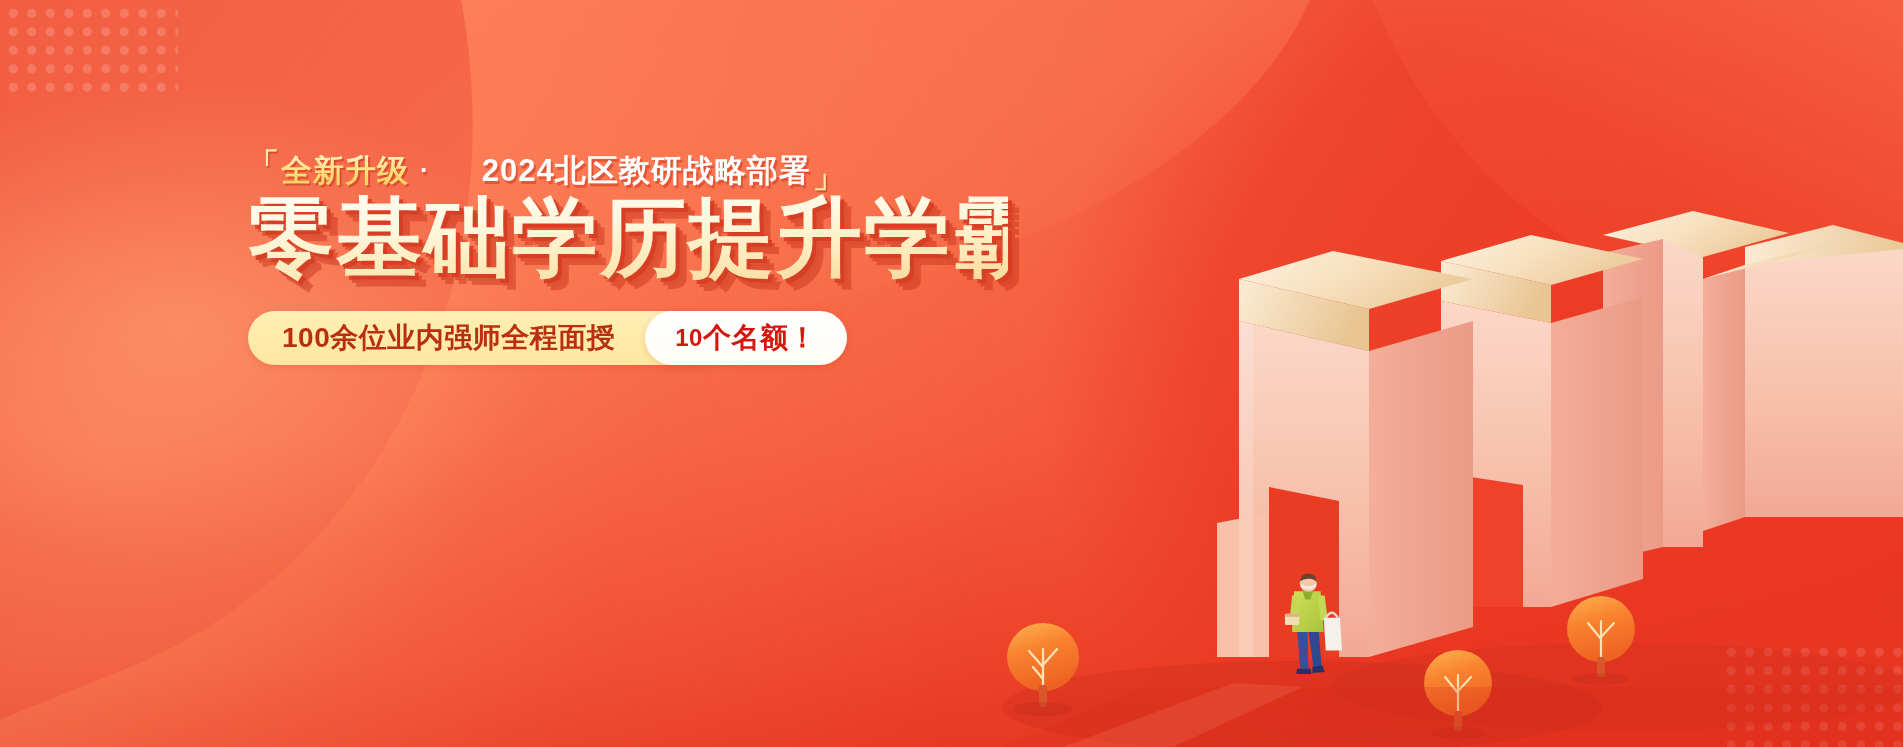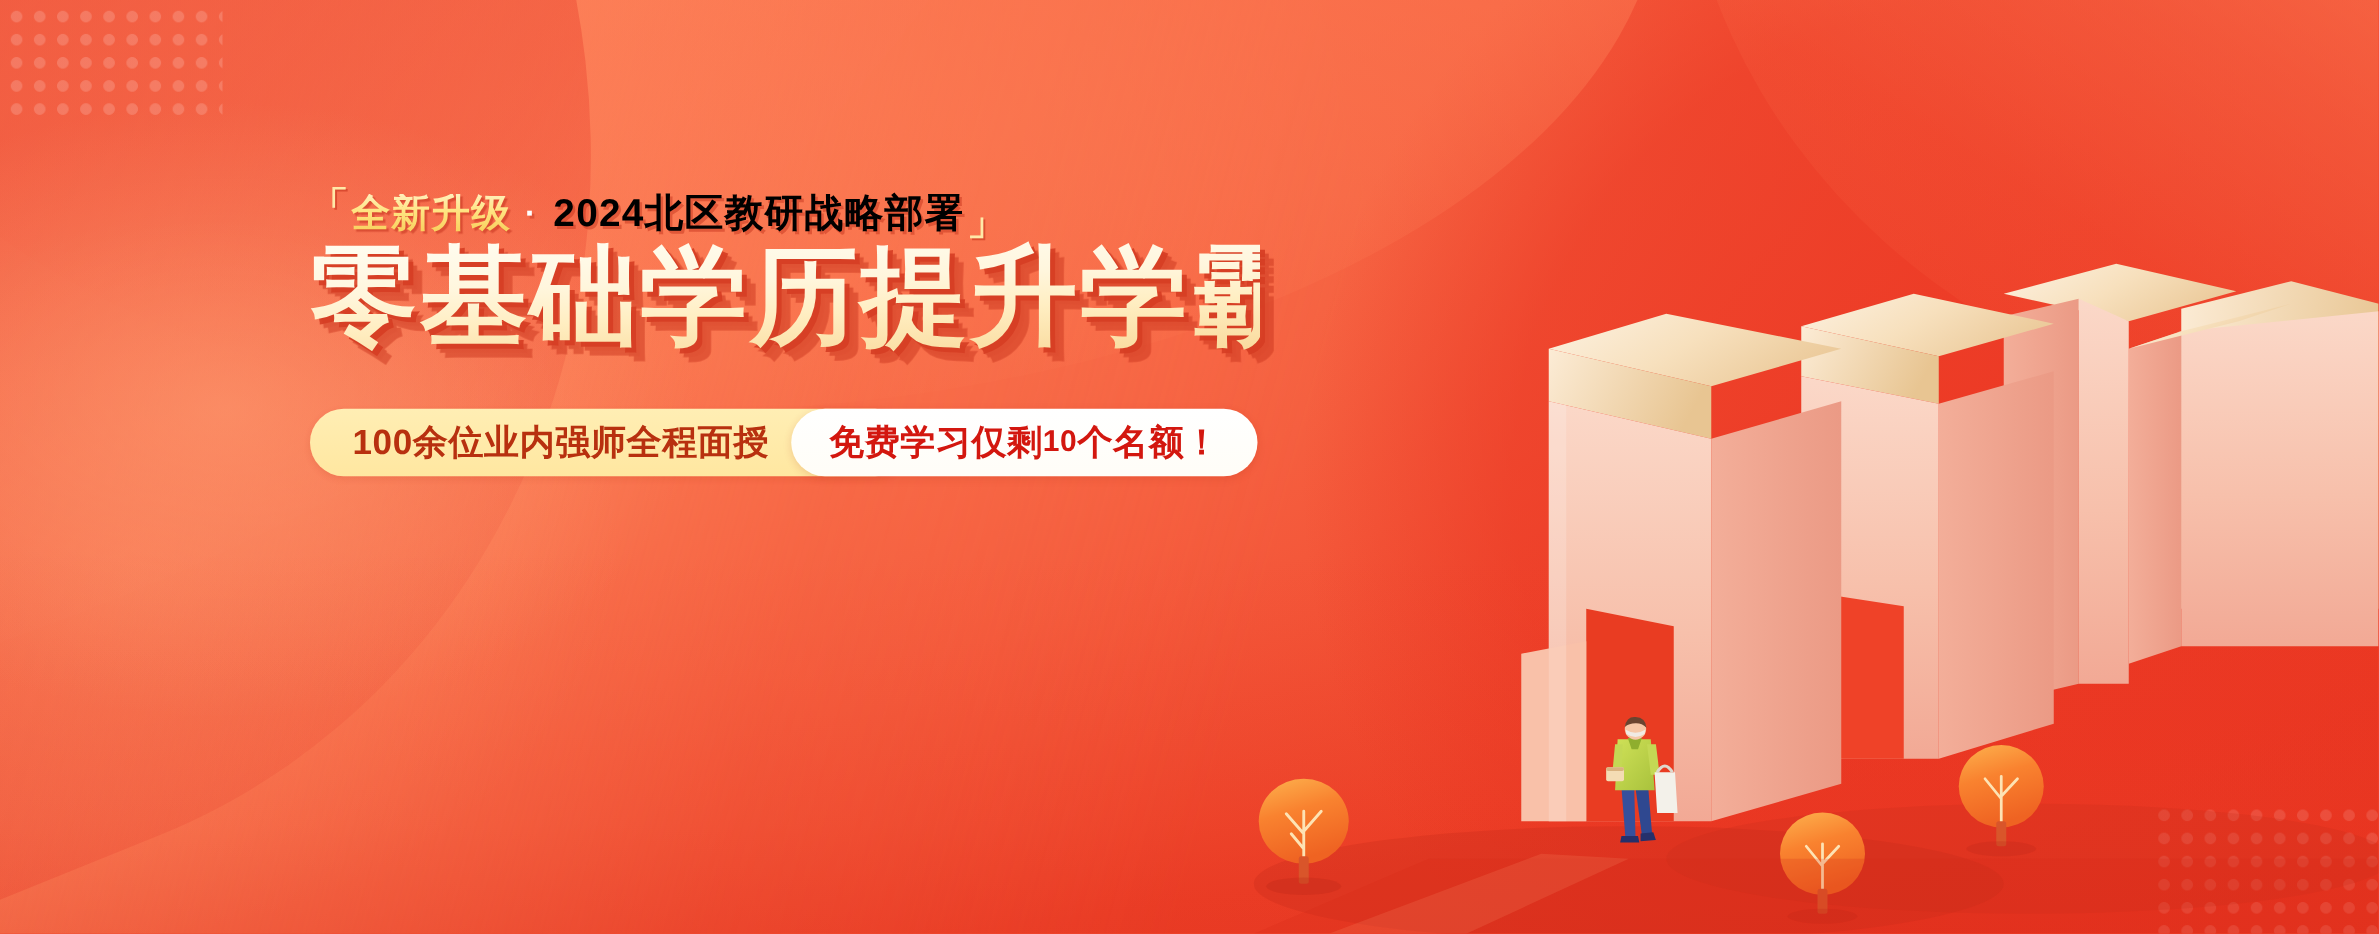--- a/index.html
+++ b/index.html
@@ -140,45 +140,47 @@
     -webkit-background-clip:text; background-clip:text;
     -webkit-text-fill-color:transparent;
     filter:drop-shadow(2px 2.5px 0 rgba(193,46,25,.50));
   }
   .sub-dot{
     color:#ffffff; margin:0 13px 0 11px;
     font-size:26px;
     text-shadow:2px 2.5px 0 rgba(193,46,25,.40);
   }
   .sub-white{
-    color:#000000;
+    color:#ffffff;
     text-shadow:2px 2.5px 0 rgba(193,46,25,.45);
+    margin-left:39px;
   }
 
   
   .headline{
     white-space:nowrap;
     font-size:86px;
     font-weight:bold;
     line-height:1.06;
     letter-spacing:2px;
     background:linear-gradient(178deg,#fffdf2 0%,#fff6dd 38%,#ffeec2 62%,#f9d99a 100%);
     -webkit-background-clip:text; background-clip:text;
     -webkit-text-fill-color:transparent;
     color:#fff8e3;
     filter:
       drop-shadow(4px 4px 0 rgba(214,62,36,.92))
       drop-shadow(7px 7px 0 rgba(203,52,29,.55));
   }
 
   
   .pills{
-    margin-top:44px;
+    margin-top:28px;
     display:flex; align-items:center;
     white-space:nowrap;
+    gap:12px;
   }
   .pill-yellow{
     position:relative;
     height:54px;
     display:flex; align-items:center;
     padding:0 30px 0 34px;
     border-radius:27px;
     background:linear-gradient(180deg,#ffeeb4 0%,#ffe7a0 100%);
     color:#b8300f;
     font-size:28px; font-weight:bold; letter-spacing:.5px;
@@ -373,20 +375,19 @@
       <span class="bracket close">」</span>
     </div>
 
     <div class="headline">零基础学历提升学霸班</div>
 
     <div class="pills">
       <div class="pill-yellow">
         <span>100余位业内强师全程面授</span>
       </div>
       <div class="pill-white">
-        <span>免费学习仅剩</span>
           <span class="big">10</span>
           <span>个名额！</span>
       </div>
     </div>
 
   </div>
 </div>
 
 </body></html>

